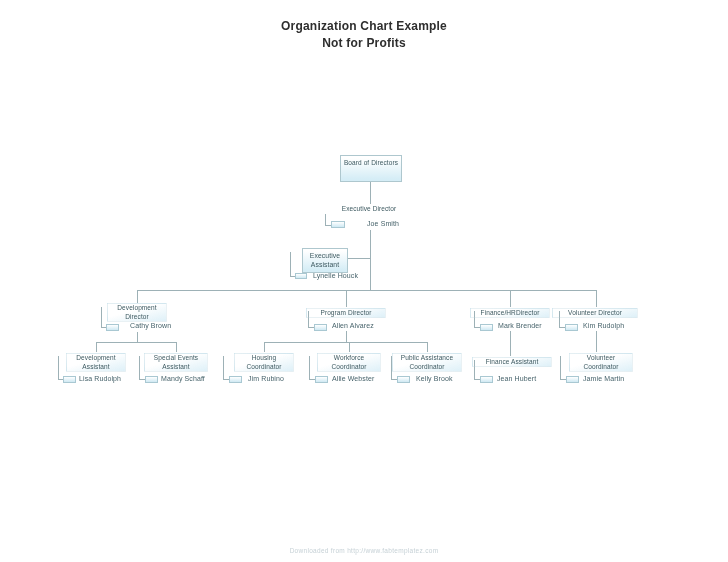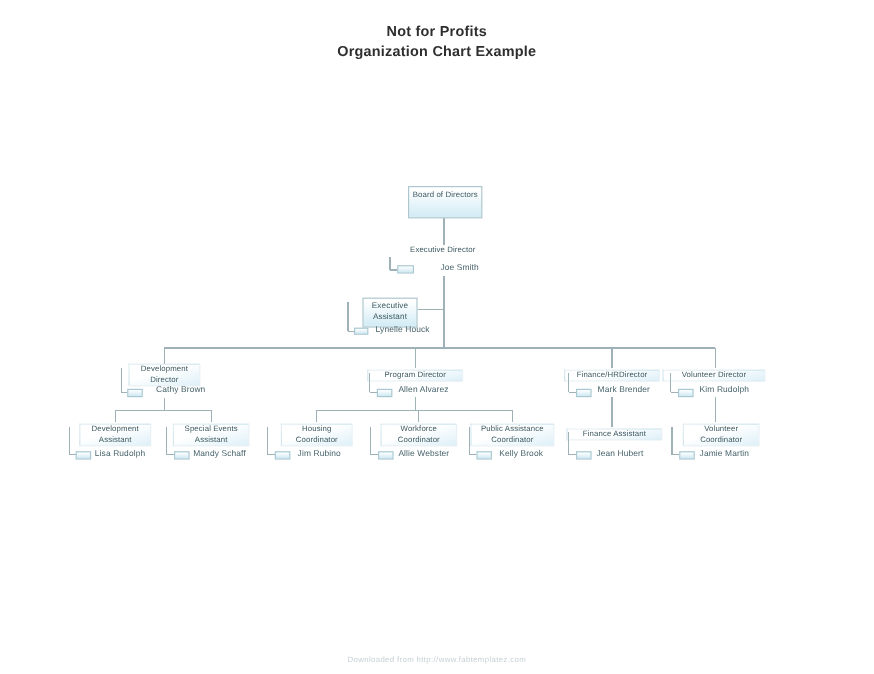--- a/index.html
+++ b/index.html
@@ -79,22 +79,22 @@
     color: #c6d1d6;
     letter-spacing: 0.3px;
   }
 </style>
 </head>
 <body>
 
 <div class="canvas">
 
   <div class="title-block">
+    <div>Organization Chart Example</div>
     <div>Not for Profits</div>
-    <div>Organization Chart Example</div>
   </div>
 
   <svg class="connectors" width="728" height="562">
 
     <line x1="370" y1="182" x2="370" y2="204"></line>
 
     <line x1="370" y1="230" x2="370" y2="290"></line>
 
     <line x1="348" y1="258" x2="370" y2="258"></line>
 

